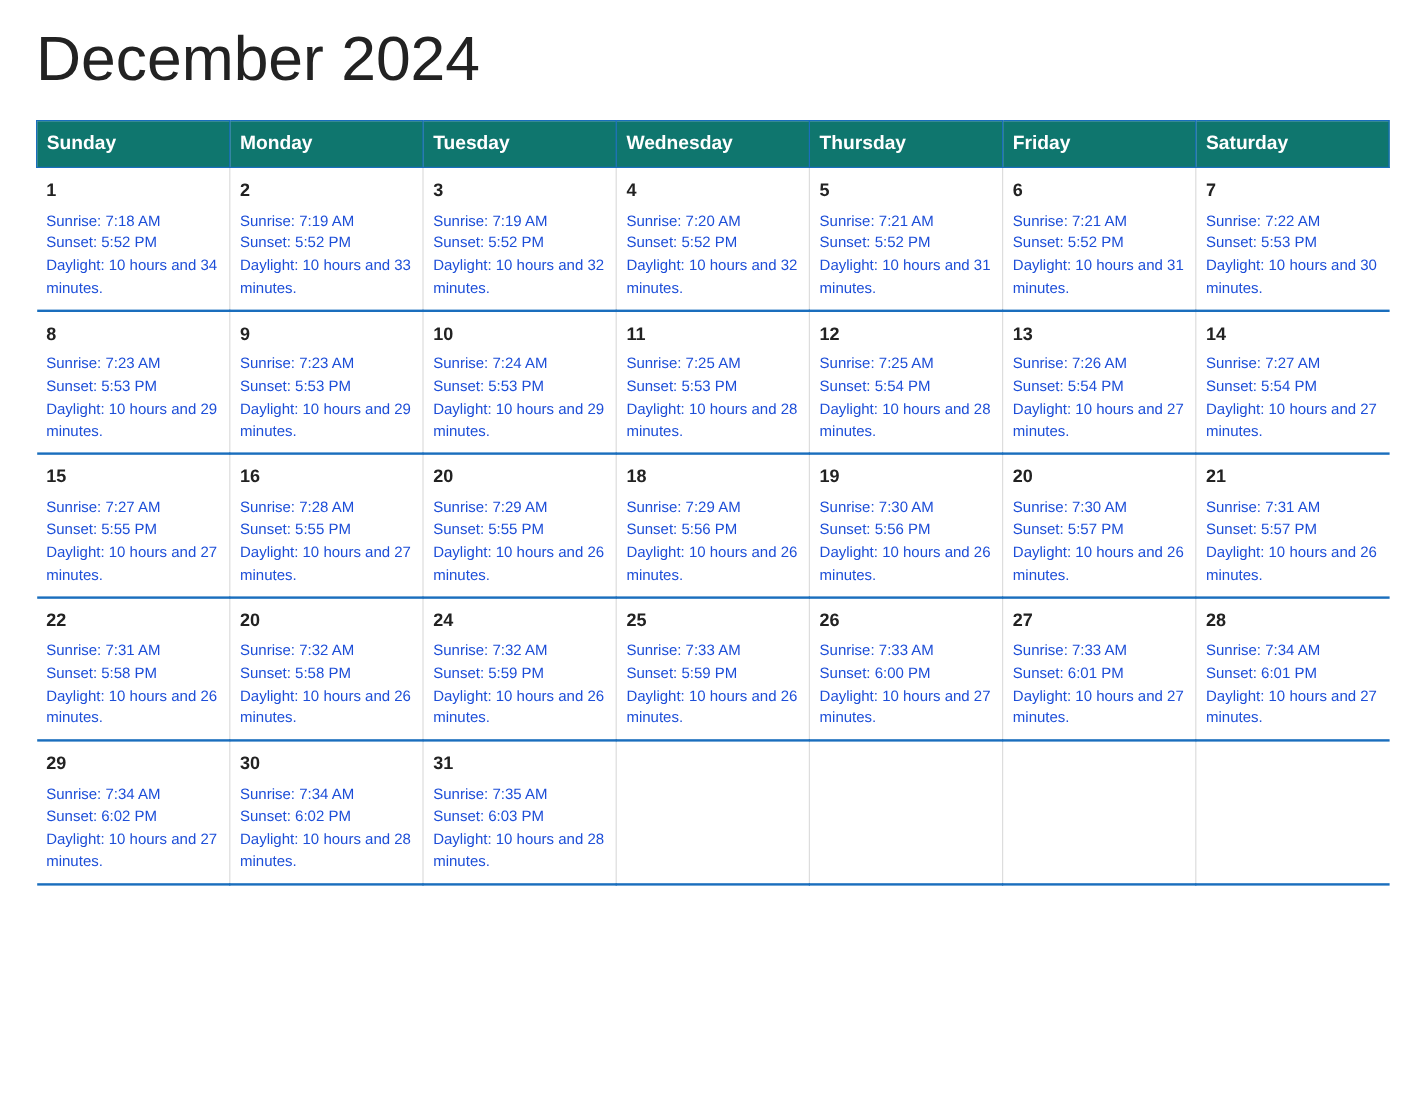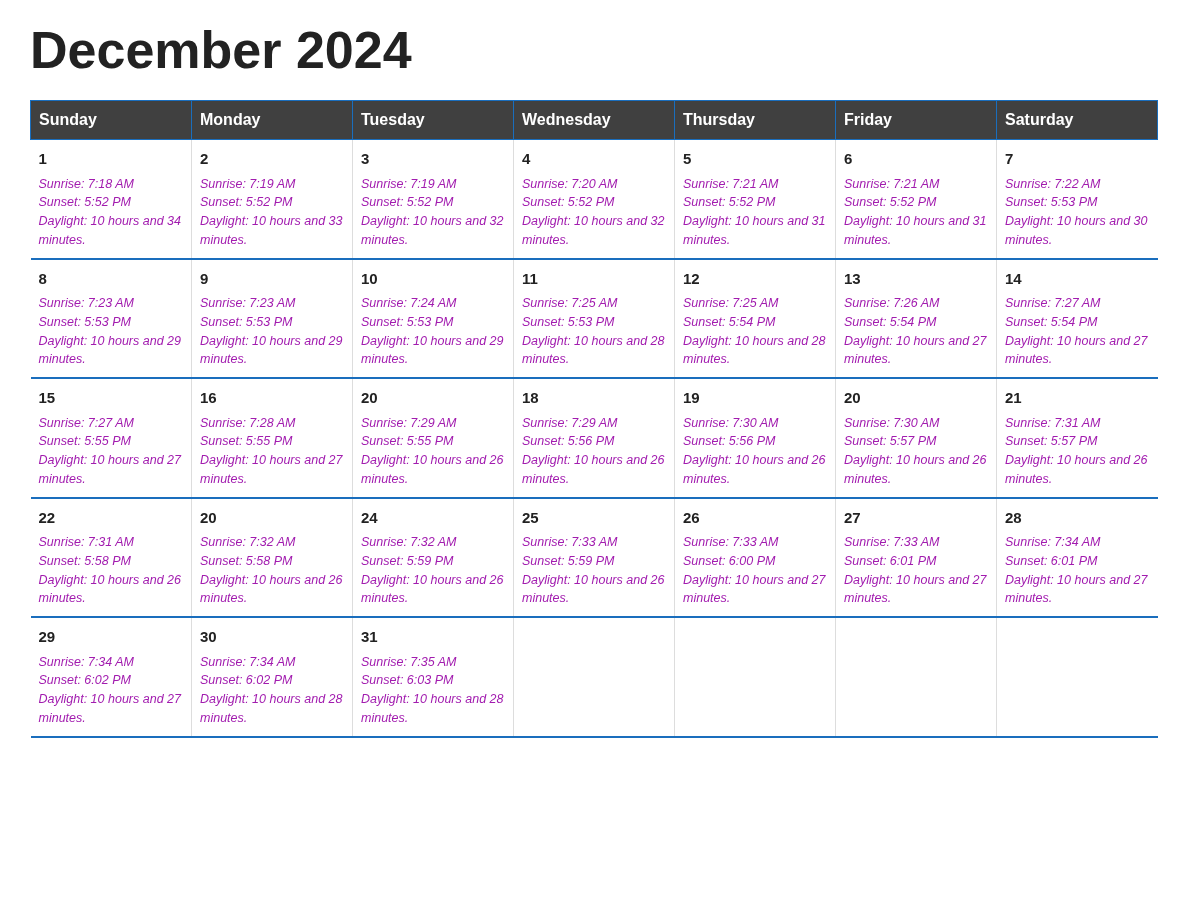--- a/index.html
+++ b/index.html
@@ -32,36 +32,36 @@
       margin-left: 2px;
       vertical-align: middle;
       position: relative;
       top: -2px;
     }
     .title-block {
       text-align: right;
     }
     .title-block h1 {
       font-size: 52px;
-      font-weight: bold;
+      font-weight: normal;
       color: #222;
     }
     .title-block h2 {
       font-size: 22px;
       font-weight: normal;
       color: #444;
       margin-top: 4px;
     }
     table {
       width: 100%;
       border-collapse: collapse;
       table-layout: fixed;
     }
     thead tr {
-      background-color: #404040;
+      background-color: #0f766e;
     }
     thead th {
       color: #fff;
       font-size: 16px;
       font-weight: bold;
       padding: 10px 8px;
       text-align: left;
       border: 1px solid #1a6ebd;
     }
     tbody tr {
@@ -78,23 +78,22 @@
     }
     tbody td:last-child {
       border-right: none;
     }
     .day-num {
       font-size: 15px;
       font-weight: bold;
       margin-bottom: 4px;
     }
     .day-info {
-      color: #a21caf;
+      color: #1d4ed8;
       font-size: 12.5px;
-      font-style: italic;
     }
     .logo-wrapper {
       display: flex;
       flex-direction: column;
       align-items: flex-start;
     }
     .logo-line1 {
       display: flex;
       align-items: center;
     }

